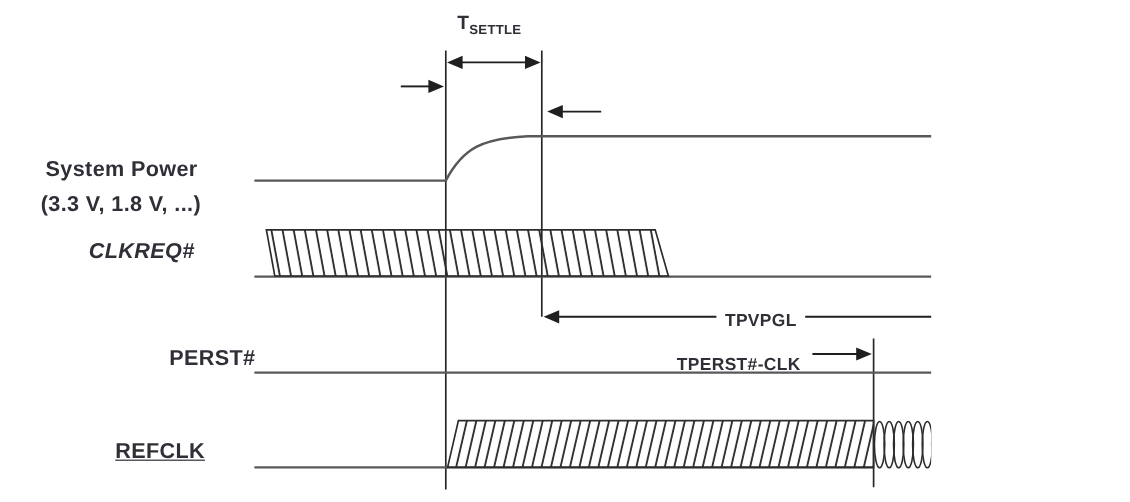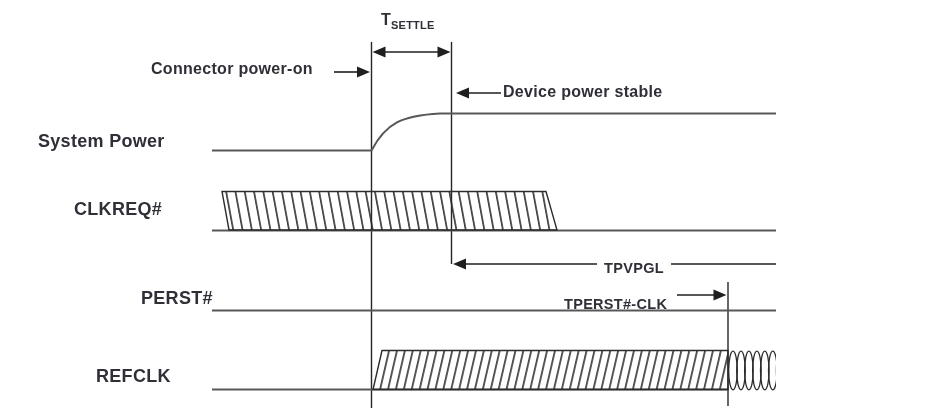--- a/index.html
+++ b/index.html
@@ -120,29 +120,28 @@
       <polygon class="head" points="818.5,295 831.5,289.5 831.5,300.5"></polygon>
       <line class="ann" x1="829" y1="295" x2="858" y2="295"></line>
     </g>
   </svg>
 
   <div class="lbl" style="left:381px;top:11px;">
     <span class="tmain">T</span><span class="tsub">SETTLE</span>
   </div>
 
   <div class="lbl lbl-note" style="left:151px;top:55px;line-height:28px;">
-    <div>Connector power-on</div>
   </div>
 
-  <div class="lbl lbl-note" style="left:503px;top:83px;">Device power stable</div>
 
   <div class="lbl lbl-signal" style="left:38px;top:131px;">System Power</div>
+  <div class="lbl lbl-signal" style="left:34px;top:160px;">(3.3 V, 1.8 V, ...)</div>
 
-  <div class="lbl lbl-signal" style="left:74px;top:199px;">CLKREQ#</div>
+  <div class="lbl lbl-signal" style="left:74px;top:199px;font-style:italic;">CLKREQ#</div>
 
   <div class="lbl lbl-signal" style="left:97px;top:288px;margin-left:44px;">PERST#</div>
 
-  <div class="lbl lbl-signal" style="left:96px;top:366px;">REFCLK</div>
+  <div class="lbl lbl-signal" style="left:96px;top:366px;text-decoration:underline;">REFCLK</div>
 
   <div class="lbl lbl-timing" style="left:598px;top:250px;width:72px;text-align:center;">TPVPGL</div>
 
   <div class="lbl lbl-timing" style="left:564px;top:286px;">TPERST#-CLK</div>
 </div>
 
 </body></html>

